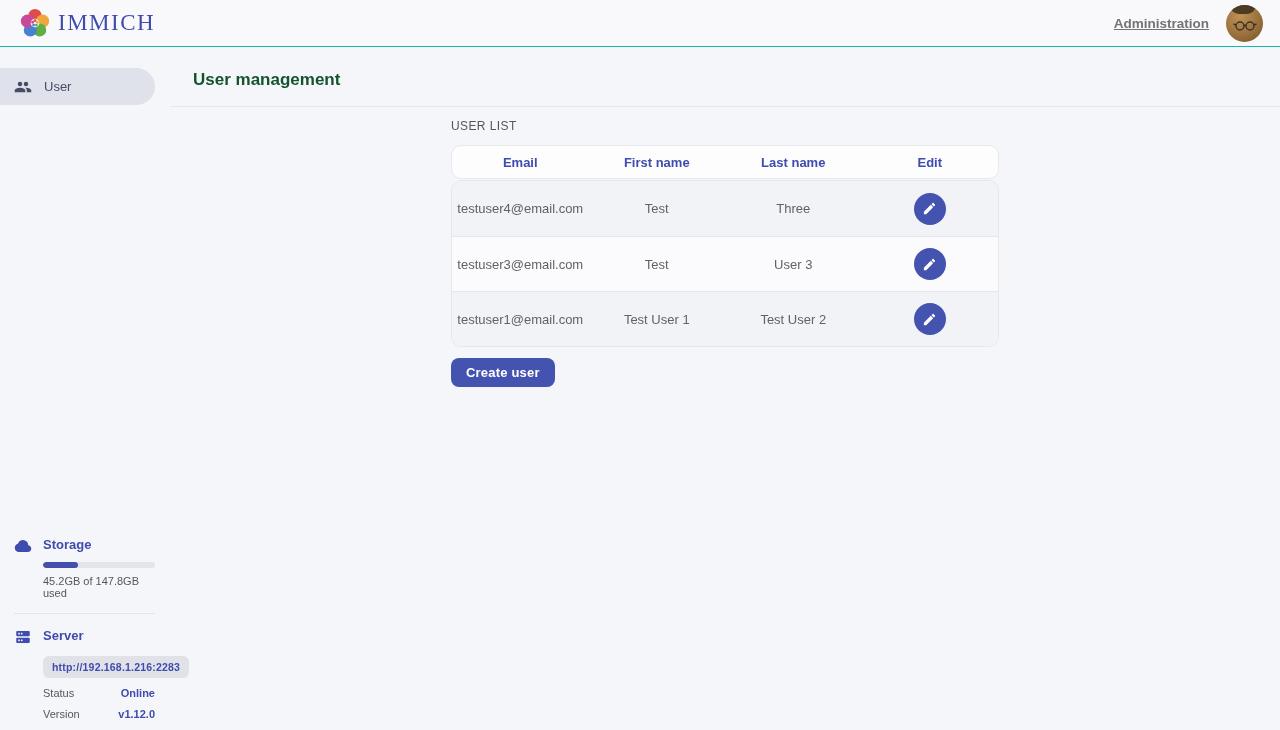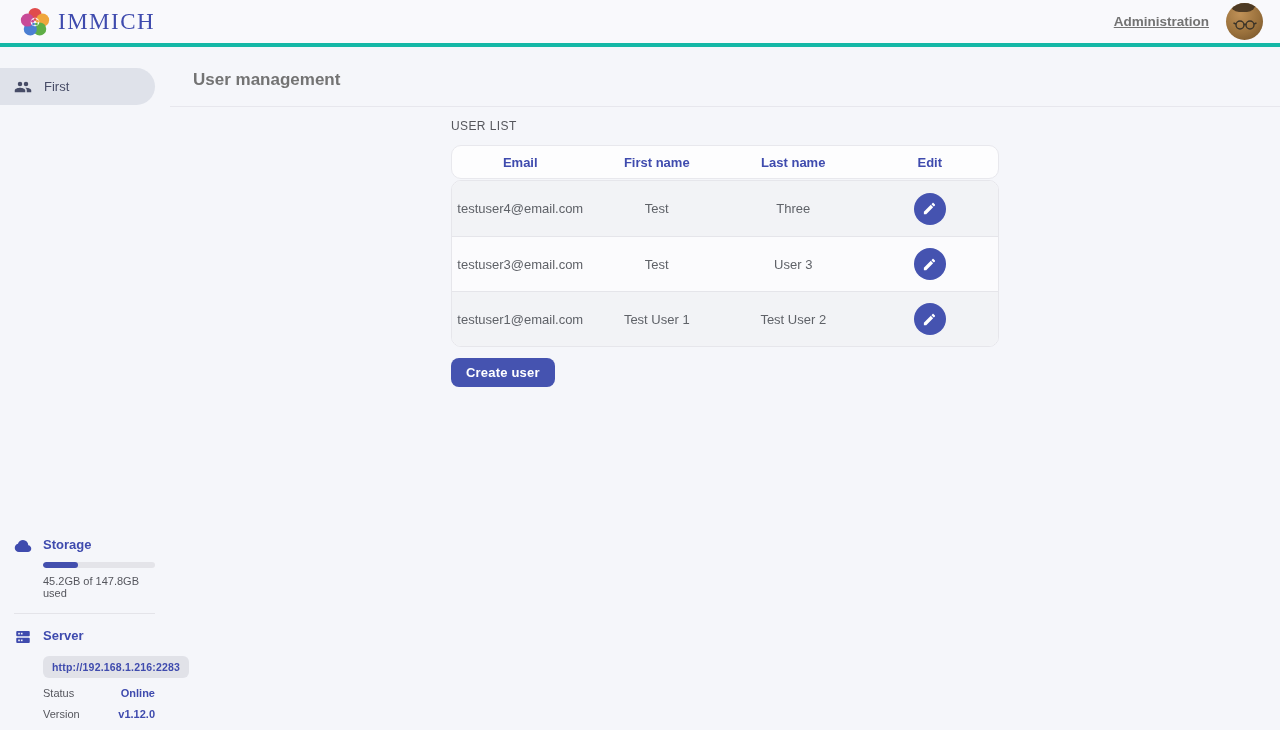--- a/index.html
+++ b/index.html
@@ -4,21 +4,21 @@
 <style>
   * { box-sizing: border-box; margin: 0; padding: 0; }
   html, body { width: 1280px; height: 730px; overflow: hidden; }
   body { font-family: "Liberation Sans", "DejaVu Sans", sans-serif; background: #f5f6fa; color: #3c3e45; }
 
   .app { width: 1280px; height: 730px; display: flex; flex-direction: column; }
 
   
   .topbar {
     height: 47px; flex: 0 0 47px; display: flex; align-items: center;
-    background: #f9f9fc; border-bottom: 4px solid #14b8a6;
+    background: #f9f9fc; border-bottom: 1px solid #14b8a6;
     padding: 0 17px 0 20px;
   }
   .brand { display: flex; align-items: center; gap: 8px; cursor: pointer; }
   .brand-name {
     font-family: "Liberation Serif", "DejaVu Serif", serif;
     font-size: 23px; letter-spacing: 1.5px; color: #3f4bae; font-weight: 500;
   }
   .search-wrap { margin-left: 47px; }
   .search-input {
     width: 480px; height: 36px; border: none; outline: none;
@@ -70,21 +70,21 @@
     display: inline-block; margin: 10px 0 0 29px;
     background: #e1e2e8; border-radius: 6px; padding: 5px 9px;
     font-size: 10.5px; font-weight: 700; color: #3f4bae; letter-spacing: .2px;
   }
   .kv-row { margin: 9px 0 0 29px; width: 112px; display: flex; justify-content: space-between; align-items: baseline; }
   .kv-label { font-size: 11px; color: #55565d; }
   .kv-value { font-size: 11px; font-weight: 700; color: #3f4bae; }
 
   
   .main { flex: 1; min-width: 0; }
-  .page-title { font-size: 17px; font-weight: 700; color: #737373; padding: 23px 0 0 23px; }
+  .page-title { font-size: 17px; font-weight: 700; color: #14532d; padding: 23px 0 0 23px; }
   .title-divider { border: none; border-top: 1px solid #e7e7ed; margin-top: 16px; }
 
   .content { width: 548px; margin: 12px auto 0; }
   .list-label { font-size: 12px; letter-spacing: .4px; color: #55565c; margin-bottom: 12px; }
 
   .table-head {
     height: 34px; background: #fdfdfe; border: 1px solid #e8e8ed; border-radius: 10px;
     display: flex; align-items: center;
   }
   .table-head .col { font-size: 13px; font-weight: 700; color: #3f4bae; }
@@ -157,21 +157,21 @@
 
   <div class="body">
 
     <nav class="sidebar">
       <div class="nav-item">
         <span class="icon">
           <svg width="18" height="18" viewBox="0 0 24 24" fill="#474c67">
             <path d="M16,13C15.71,13 15.38,13 15.03,13.05C16.19,13.89 17,15 17,16.5V19H23V16.5C23,14.17 18.33,13 16,13M8,13C5.67,13 1,14.17 1,16.5V19H15V16.5C15,14.17 10.33,13 8,13M8,11A3,3 0 0,0 11,8A3,3 0 0,0 8,5A3,3 0 0,0 5,8A3,3 0 0,0 8,11M16,11A3,3 0 0,0 19,8A3,3 0 0,0 16,5A3,3 0 0,0 13,8A3,3 0 0,0 16,11Z"></path>
           </svg>
         </span>
-        <span class="nav-item-label">First</span>
+        <span class="nav-item-label">User</span>
       </div>
 
       <div class="sidebar-bottom">
 
         <div>
           <div class="panel-title-row">
             <span class="icon">
               <svg width="18" height="18" viewBox="0 0 24 24" fill="#3f4bae">
                 <path d="M6.5,20Q4.22,20 2.61,18.43Q1,16.85 1,14.58Q1,12.63 2.17,11.1Q3.35,9.57 5.25,9.15Q5.88,6.85 7.75,5.43Q9.63,4 12,4Q14.93,4 16.96,6.04Q19,8.07 19,11Q20.73,11.2 21.86,12.5Q23,13.78 23,15.5Q23,17.38 21.69,18.69Q20.38,20 18.5,20H6.5Z"></path>
               </svg>

